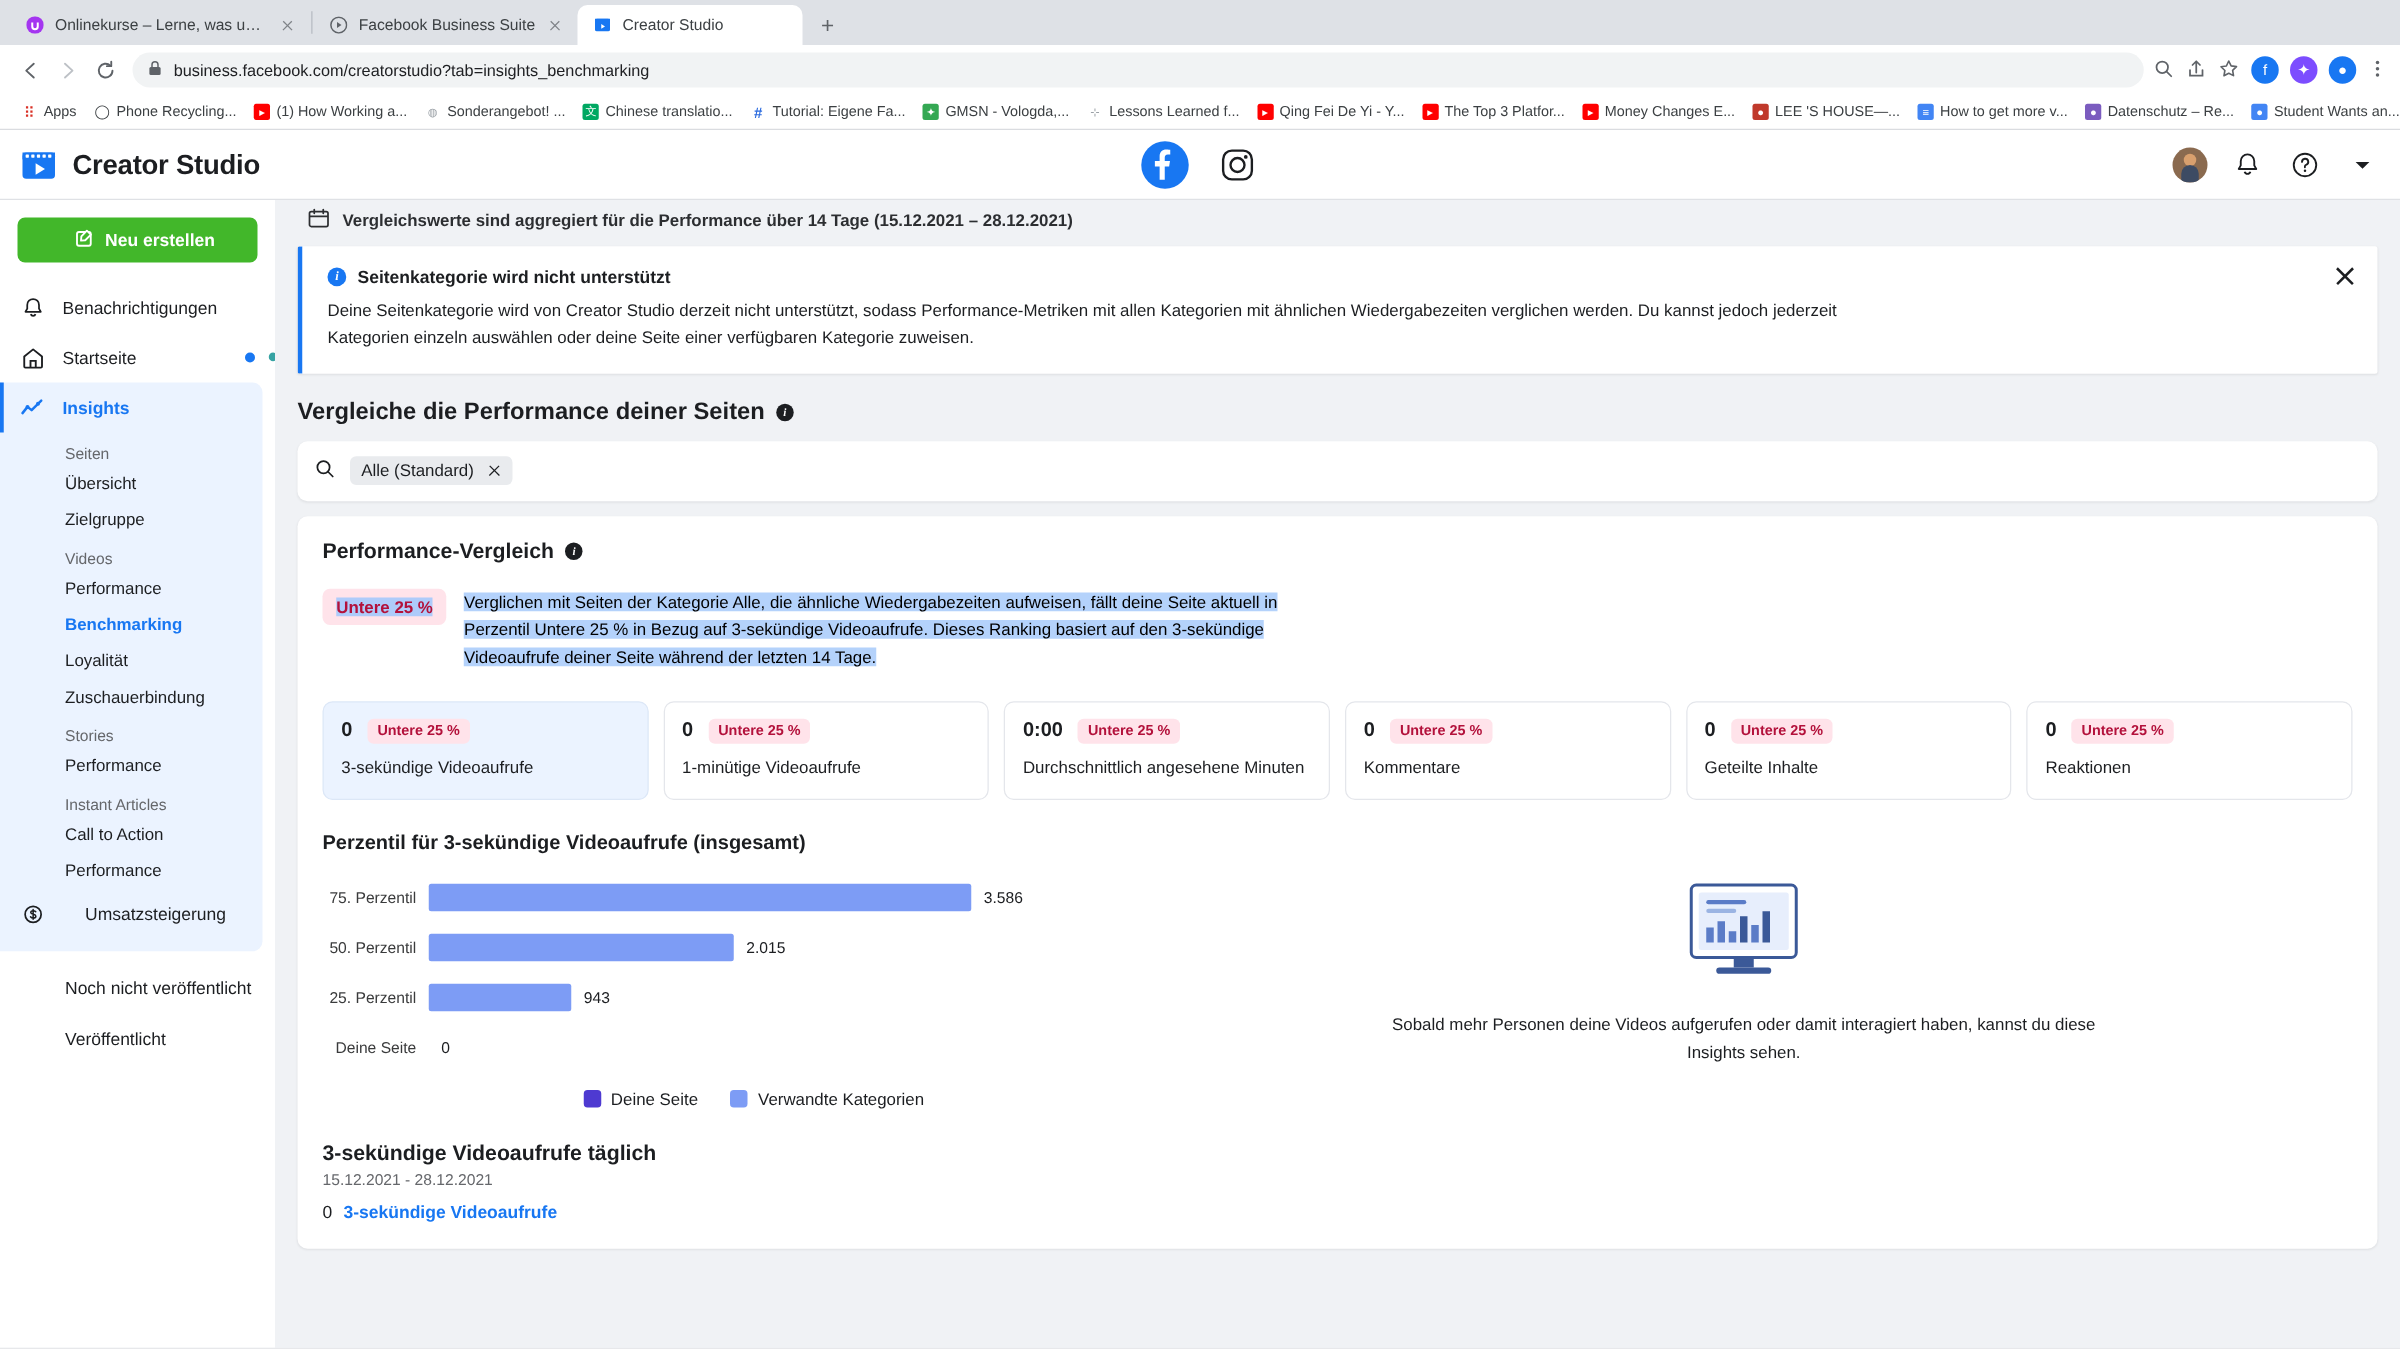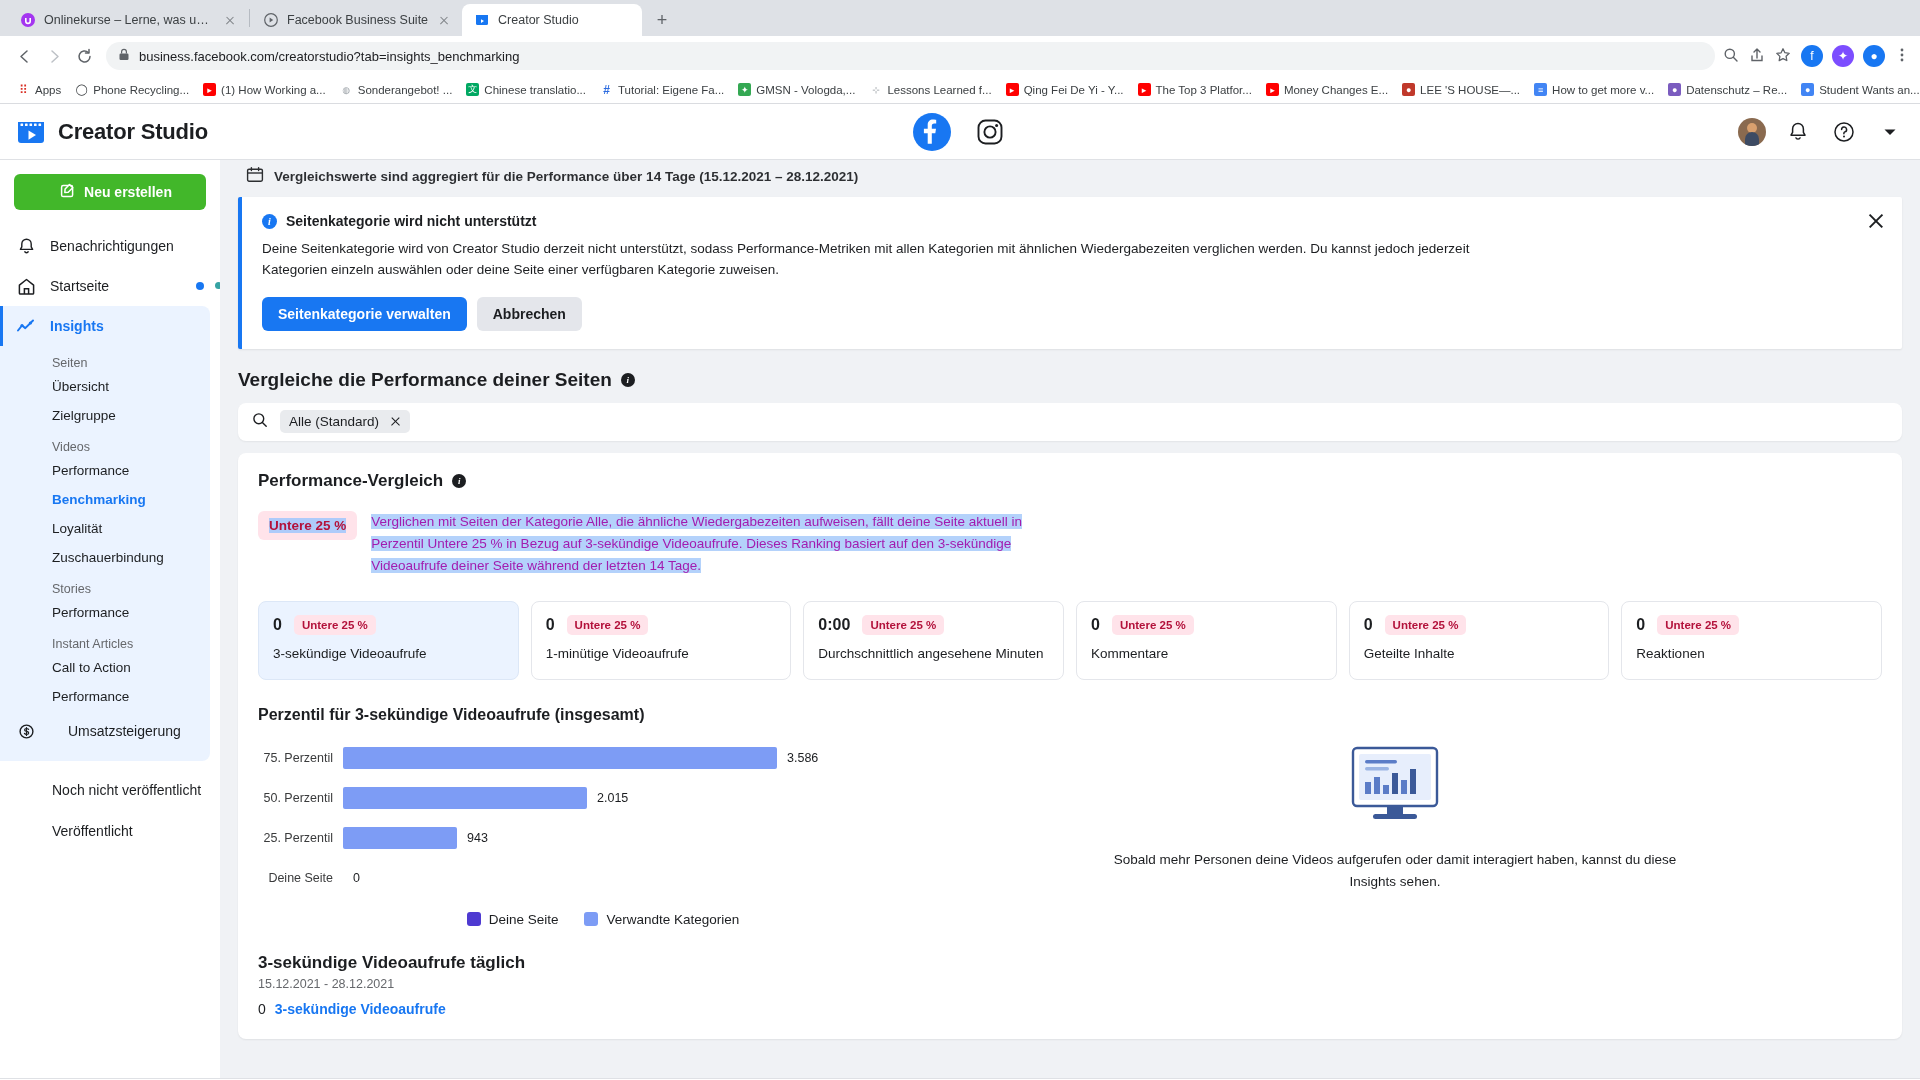--- a/index.html
+++ b/index.html
@@ -167,21 +167,21 @@
   .section-title {
     font-size: 19px; font-weight:700; color:#1c1e21; display:flex; align-items:center; gap:9px;
     margin: 20px 0 12px 0;
   }
   .info-i {
     width:14px;height:14px;border-radius:50%;background:#1c1e21;color:#fff;font-size:9px;
     display:flex;align-items:center;justify-content:center; font-family:"Liberation Serif", serif; font-style:italic;
   }
 
   .searchbar {
-    background:#fff; border-radius:8px; height:38px; display:flex; align-items:center;
+    background:#fff; border-radius:8px; height:48px; display:flex; align-items:center;
     gap:12px; padding: 0 14px; box-shadow: 0 1px 2px rgba(0,0,0,.06);
   }
   .chip {
     background:#e9ebee; border-radius:5px; padding: 4px 9px; display:flex;
     align-items:center; gap:11px; font-size:13.5px; color:#1c1e21;
   }
   .chip-x { width:11px;height:11px;position:relative;}
   .chip-x::before,.chip-x::after{content:'';position:absolute;left:0;top:5px;width:11px;height:1.4px;background:#1c1e21;}
   .chip-x::before{transform:rotate(45deg);} .chip-x::after{transform:rotate(-45deg);}
 
@@ -191,21 +191,21 @@
   }
   .card-h { font-size:17px; font-weight:700; display:flex; align-items:center; gap:9px; }
 
   .summary-row { display:flex; align-items:flex-start; gap:14px; margin-top: 20px; }
   .pct-badge-lg {
     background:#ffe3ea; color:#b3113b; font-size:13.5px; font-weight:700;
     padding: 7px 11px; border-radius:6px; white-space:nowrap; flex:0 0 auto;
   }
   .pct-badge-lg .hl { background:#aecbfa; }
   .summary-text {
-    font-size:13.5px; line-height:1.63; color:#a21caf; max-width: 672px;
+    font-size:13.5px; line-height:1.63; color:#000000; max-width: 672px;
   }
   .summary-text span.hl { background:#b4d2fb; }
 
   .metrics { display:flex; gap:12px; margin-top: 24px; }
   .metric {
     flex:1; border:1px solid #e4e6eb; border-radius:8px; padding: 13px 14px 15px 14px;
     min-height: 78px;
   }
   .metric.featured { background:#ebf3ff; border-color:#dce7f7; }
   .metric-top { display:flex; align-items:center; gap:12px; }
@@ -558,24 +558,20 @@
         </span>
         <span>Vergleichswerte sind aggregiert für die Performance über 14 Tage (15.12.2021 – 28.12.2021)</span>
       </div>
 
       <div class="banner">
         <div class="banner-title">
           <span class="info-dot">i</span>
           <span>Seitenkategorie wird nicht unterstützt</span>
         </div>
         <div class="banner-body">Deine Seitenkategorie wird von Creator Studio derzeit nicht unterstützt, sodass Performance-Metriken mit allen Kategorien mit ähnlichen Wiedergabezeiten verglichen werden. Du kannst jedoch jederzeit Kategorien einzeln auswählen oder deine Seite einer verfügbaren Kategorie zuweisen.</div>
-        <div class="banner-btns">
-          <div class="btn-primary">Seitenkategorie verwalten</div>
-          <div class="btn-secondary">Abbrechen</div>
-        </div>
         <div class="banner-close"></div>
       </div>
 
       <div class="section-title">
         <span>Vergleiche die Performance deiner Seiten</span>
         <span class="info-i">i</span>
       </div>
 
       <div class="searchbar">
         <span>

